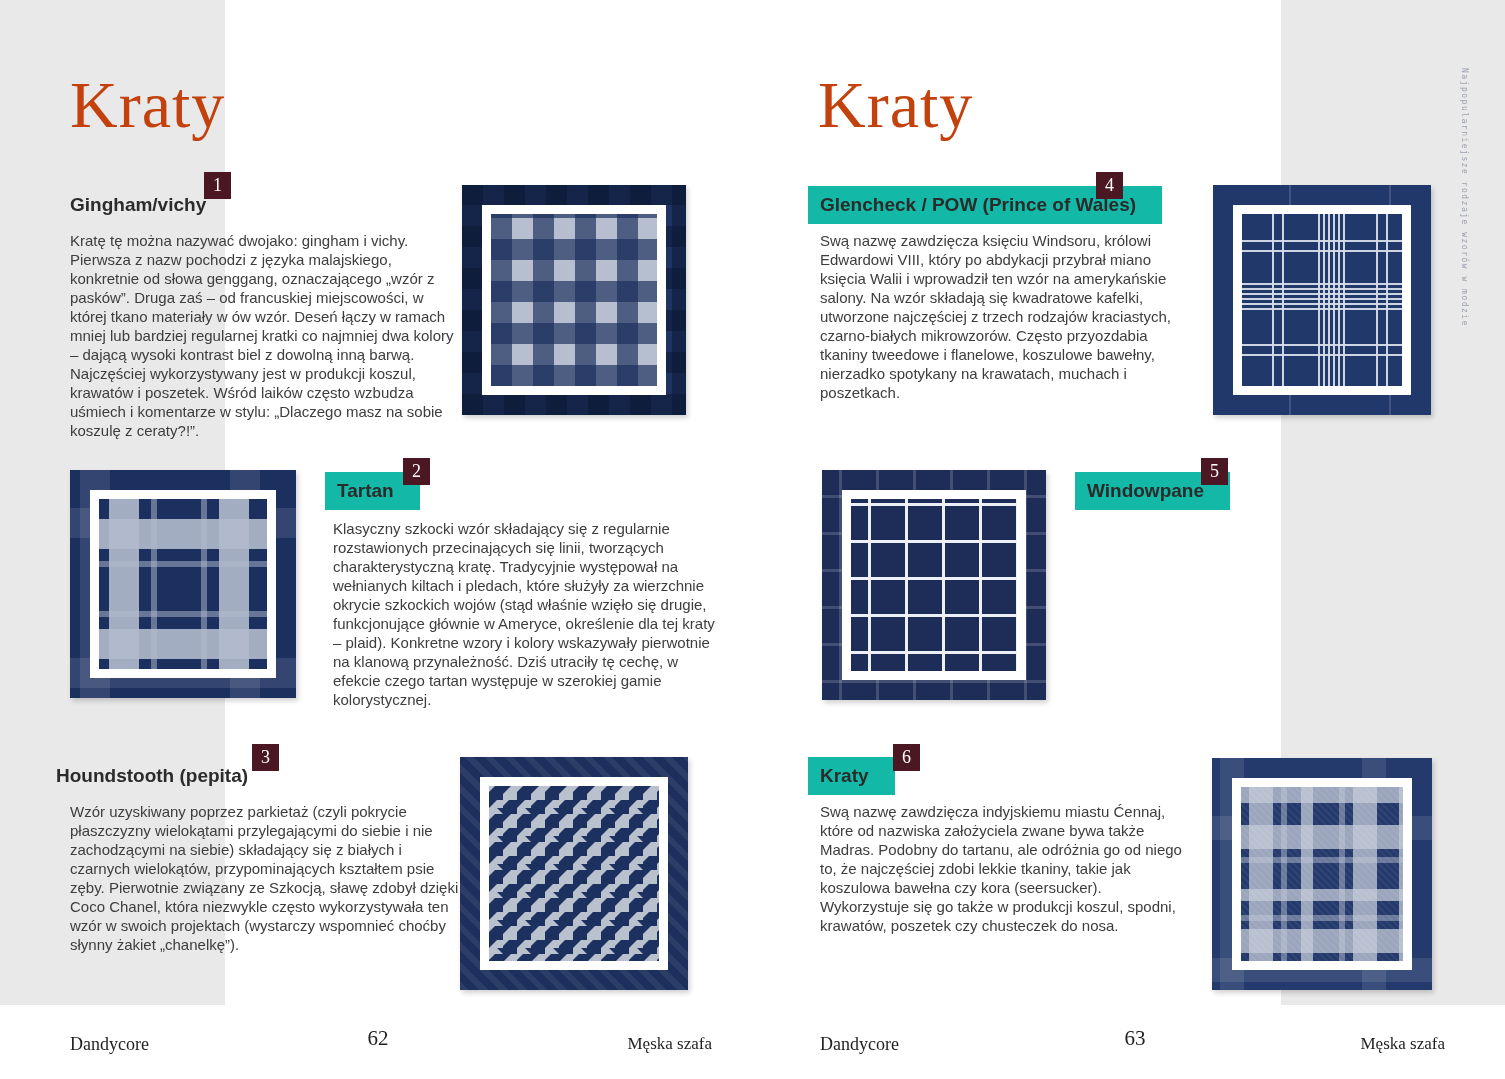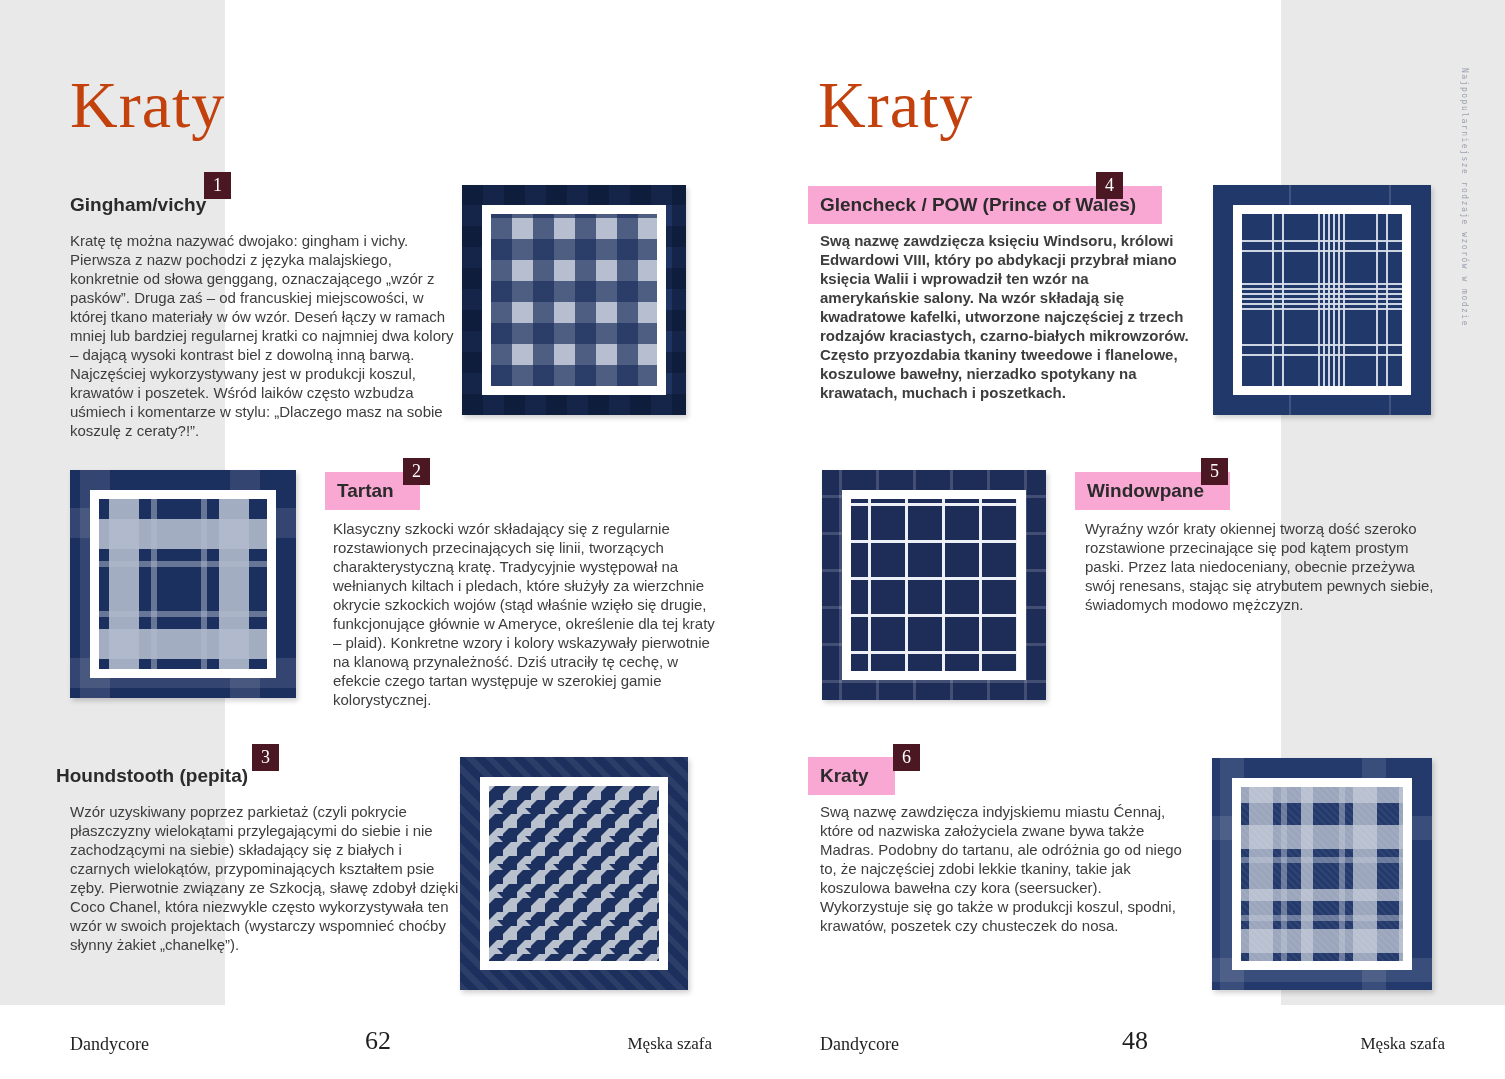--- a/index.html
+++ b/index.html
@@ -12,21 +12,21 @@
   .band-right{left:1281px;width:224px;}
 
   .page-title{
     position:absolute;font-family:"Liberation Serif",serif;font-size:66px;line-height:1;
     color:#c2410c;letter-spacing:1px;font-weight:400;
   }
   .title-left{left:70px;top:72px;}
   .title-right{left:818px;top:72px;}
 
   .heading{
-    position:absolute;background:#f9a8d4;color:#2b2b2b;font-weight:bold;font-size:19px;
+    position:absolute;background:#14b8a6;color:#2b2b2b;font-weight:bold;font-size:19px;
     padding:8px 26px 8px 12px;white-space:nowrap;
   }
   .h1{left:58px;top:186px;padding-left:12px;background:transparent;}
   .h2{left:325px;top:472px;}
   .h3{left:44px;top:757px;padding-left:12px;background:transparent;}
   .h4{left:808px;top:186px;}
   .h5{left:1075px;top:472px;}
   .h6{left:808px;top:757px;}
 
   .badge{
@@ -40,21 +40,21 @@
   .b4{left:1096px;top:172px;}
   .b5{left:1201px;top:458px;}
   .b6{left:893px;top:744px;}
 
   .body-text{
     position:absolute;font-size:15px;line-height:1.27;color:#3d3d3d;text-align:left;
   }
   .t1{left:70px;top:231px;width:392px;}
   .t2{left:333px;top:519px;width:386px;}
   .t3{left:70px;top:802px;width:392px;}
-  .t4{left:820px;top:231px;width:372px;font-weight:bold;}
+  .t4{left:820px;top:231px;width:372px;}
   .t5{left:1085px;top:519px;width:354px;}
   .t6{left:820px;top:802px;width:372px;}
 
   
   .swatch{
     position:absolute;box-sizing:border-box;padding:20px;
     box-shadow:2px 3px 5px rgba(0,0,0,0.18);
   }
   .frame{
     box-sizing:border-box;width:100%;height:100%;border:9px solid #ffffff;
@@ -139,21 +139,21 @@
   
   .edge-caption{
     position:absolute;left:1469px;top:68px;transform:rotate(90deg);transform-origin:0 0;
     font-family:"DejaVu Sans Mono",monospace;font-size:8px;letter-spacing:1.5px;
     color:#9aa1ad;white-space:nowrap;
   }
 
   
   .footer-item{position:absolute;font-family:"Liberation Serif",serif;color:#1f1f1f;}
   .brand{font-size:18px;top:1034px;}
-  .pagenum{font-size:26px;top:1026px;width:100px;text-align:center;}
+  .pagenum{font-size:21px;top:1026px;width:100px;text-align:center;}
   .booktitle{font-size:17px;top:1034px;text-align:right;}
   .f-brand-l{left:70px;}
   .f-num-l{left:328px;}
   .f-title-l{left:520px;width:192px;}
   .f-brand-r{left:820px;}
   .f-num-r{left:1085px;}
   .f-title-r{left:1255px;width:190px;}
 </style>
 </head>
 <body>
@@ -177,21 +177,20 @@
   <div class="badge b2">2</div>
   <div class="badge b3">3</div>
   <div class="badge b4">4</div>
   <div class="badge b5">5</div>
   <div class="badge b6">6</div>
 
   <div class="body-text t1">Kratę tę można nazywać dwojako: gingham i vichy. Pierwsza z nazw pochodzi z języka malajskiego, konkretnie od słowa genggang, oznaczającego „wzór z pasków”. Druga zaś – od francuskiej miejscowości, w której tkano materiały w ów wzór. Deseń łączy w ramach mniej lub bardziej regularnej kratki co najmniej dwa kolory – dającą wysoki kontrast biel z dowolną inną barwą. Najczęściej wykorzystywany jest w produkcji koszul, krawatów i poszetek. Wśród laików często wzbudza uśmiech i komentarze w stylu: „Dlaczego masz na sobie koszulę z ceraty?!”.</div>
   <div class="body-text t2">Klasyczny szkocki wzór składający się z regularnie rozstawionych przecinających się linii, tworzących charakterystyczną kratę. Tradycyjnie występował na wełnianych kiltach i pledach, które służyły za wierzchnie okrycie szkockich wojów (stąd właśnie wzięło się drugie, funkcjonujące głównie w Ameryce, określenie dla tej kraty – plaid). Konkretne wzory i kolory wskazywały pierwotnie na klanową przynależność. Dziś utraciły tę cechę, w efekcie czego tartan występuje w szerokiej gamie kolorystycznej.</div>
   <div class="body-text t3">Wzór uzyskiwany poprzez parkietaż (czyli pokrycie płaszczyzny wielokątami przylegającymi do siebie i nie zachodzącymi na siebie) składający się z białych i czarnych wielokątów, przypominających kształtem psie zęby. Pierwotnie związany ze Szkocją, sławę zdobył dzięki Coco Chanel, która niezwykle często wykorzystywała ten wzór w swoich projektach (wystarczy wspomnieć choćby słynny żakiet „chanelkę”).</div>
   <div class="body-text t4">Swą nazwę zawdzięcza księciu Windsoru, królowi Edwardowi VIII, który po abdykacji przybrał miano księcia Walii i wprowadził ten wzór na amerykańskie salony. Na wzór składają się kwadratowe kafelki, utworzone najczęściej z trzech rodzajów kraciastych, czarno-białych mikrowzorów. Często przyozdabia tkaniny tweedowe i flanelowe, koszulowe bawełny, nierzadko spotykany na krawatach, muchach i poszetkach.</div>
-  <div class="body-text t5">Wyraźny wzór kraty okiennej tworzą dość szeroko rozstawione przecinające się pod kątem prostym paski. Przez lata niedoceniany, obecnie przeżywa swój renesans, stając się atrybutem pewnych siebie, świadomych modowo mężczyzn.</div>
   <div class="body-text t6">Swą nazwę zawdzięcza indyjskiemu miastu Ćennaj, które od nazwiska założyciela zwane bywa także Madras. Podobny do tartanu, ale odróżnia go od niego to, że najczęściej zdobi lekkie tkaniny, takie jak koszulowa bawełna czy kora (seersucker). Wykorzystuje się go także w produkcji koszul, spodni, krawatów, poszetek czy chusteczek do nosa.</div>
 
   <div class="swatch sw1">
     <div class="frame"></div>
   </div>
 
   <div class="swatch sw2">
     <div class="frame"></div>
   </div>
 
@@ -232,16 +231,16 @@
     <div class="frame"></div>
   </div>
 
   <div class="edge-caption">Najpopularniejsze rodzaje wzorów w modzie</div>
 
   <div class="footer-item brand f-brand-l">Dandycore</div>
   <div class="footer-item pagenum f-num-l">62</div>
   <div class="footer-item booktitle f-title-l">Męska szafa</div>
 
   <div class="footer-item brand f-brand-r">Dandycore</div>
-  <div class="footer-item pagenum f-num-r">48</div>
+  <div class="footer-item pagenum f-num-r">63</div>
   <div class="footer-item booktitle f-title-r">Męska szafa</div>
 
 </div>
 
 </body></html>

